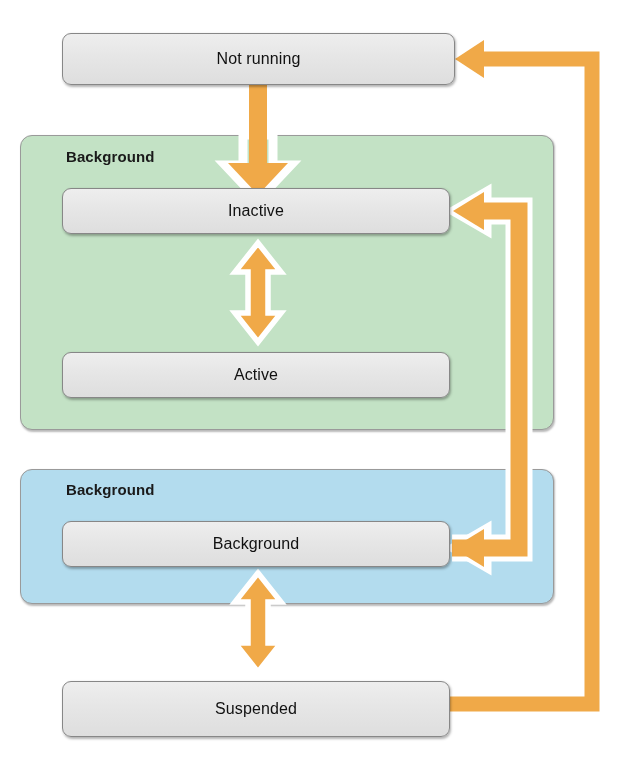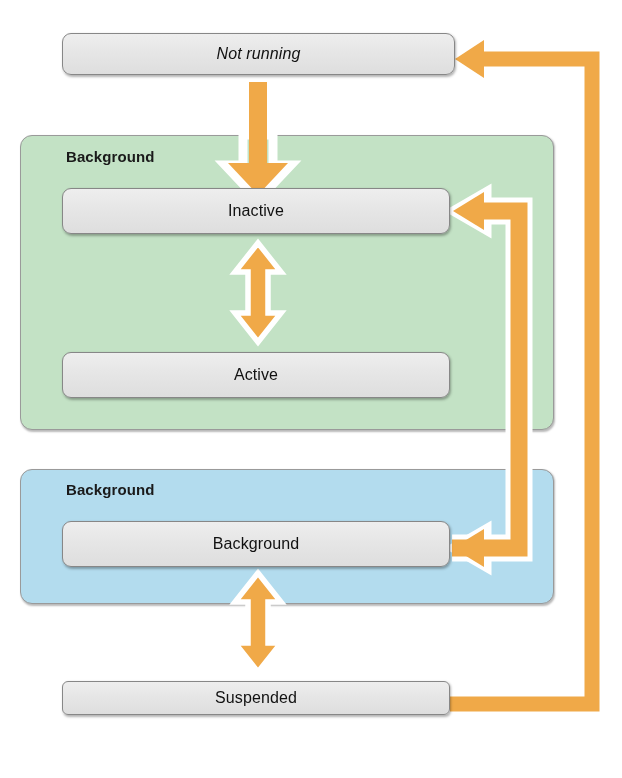--- a/index.html
+++ b/index.html
@@ -117,33 +117,33 @@
       <path d="M 484,192 L 484,230 L 453,211 Z" fill="#F0A948"></path>
 
       <path d="M 484,529 L 484,567 L 453,548 Z" fill="#F0A948"></path>
     </g>
   </svg>
 
   <div class="group-label" style="left:66px; top:148px;">Background</div>
 
   <div class="group-label" style="left:66px; top:481px;">Background</div>
 
-  <div class="state-box" style="left:62px; top:33px; width:393px; height:42px;font-style:italic;">
+  <div class="state-box" style="left:62px; top:33px; width:393px; height:52px;">
     <span class="state-label">Not running</span>
   </div>
 
   <div class="state-box" style="left:62px; top:352px; width:388px; height:46px;">
     <span class="state-label">Active</span>
   </div>
 
   <div class="state-box" style="left:62px; top:188px; width:388px; height:46px;">
     <span class="state-label">Inactive</span>
   </div>
 
   <div class="state-box" style="left:62px; top:521px; width:388px; height:46px;">
     <span class="state-label">Background</span>
   </div>
 
-  <div class="state-box" style="left:62px; top:681px; width:388px; height:34px;border-radius:6px;">
+  <div class="state-box" style="left:62px; top:681px; width:388px; height:56px;">
     <span class="state-label">Suspended</span>
   </div>
 
 </div>
 
 </body></html>

